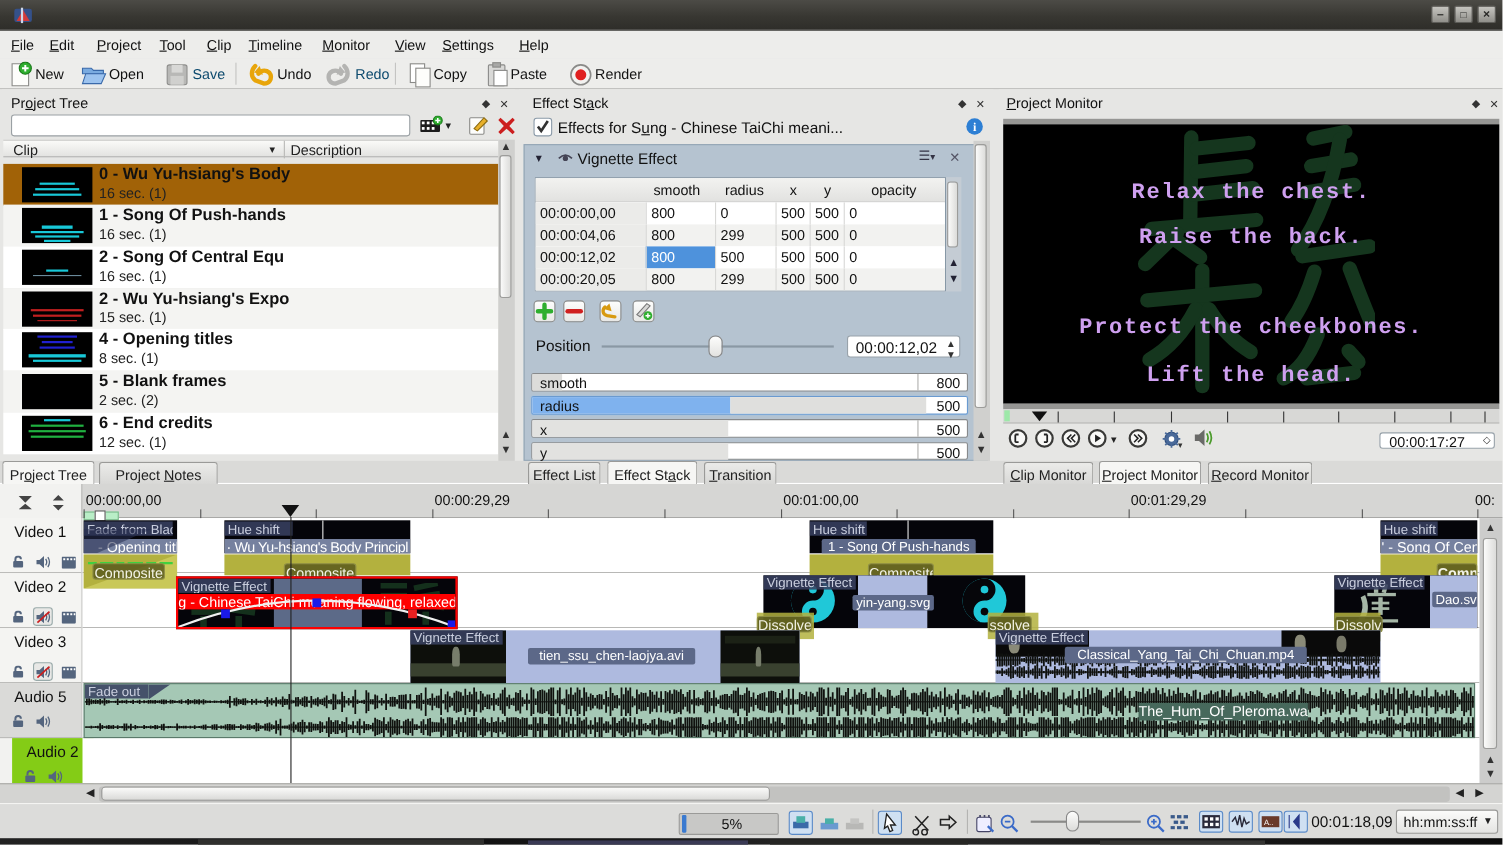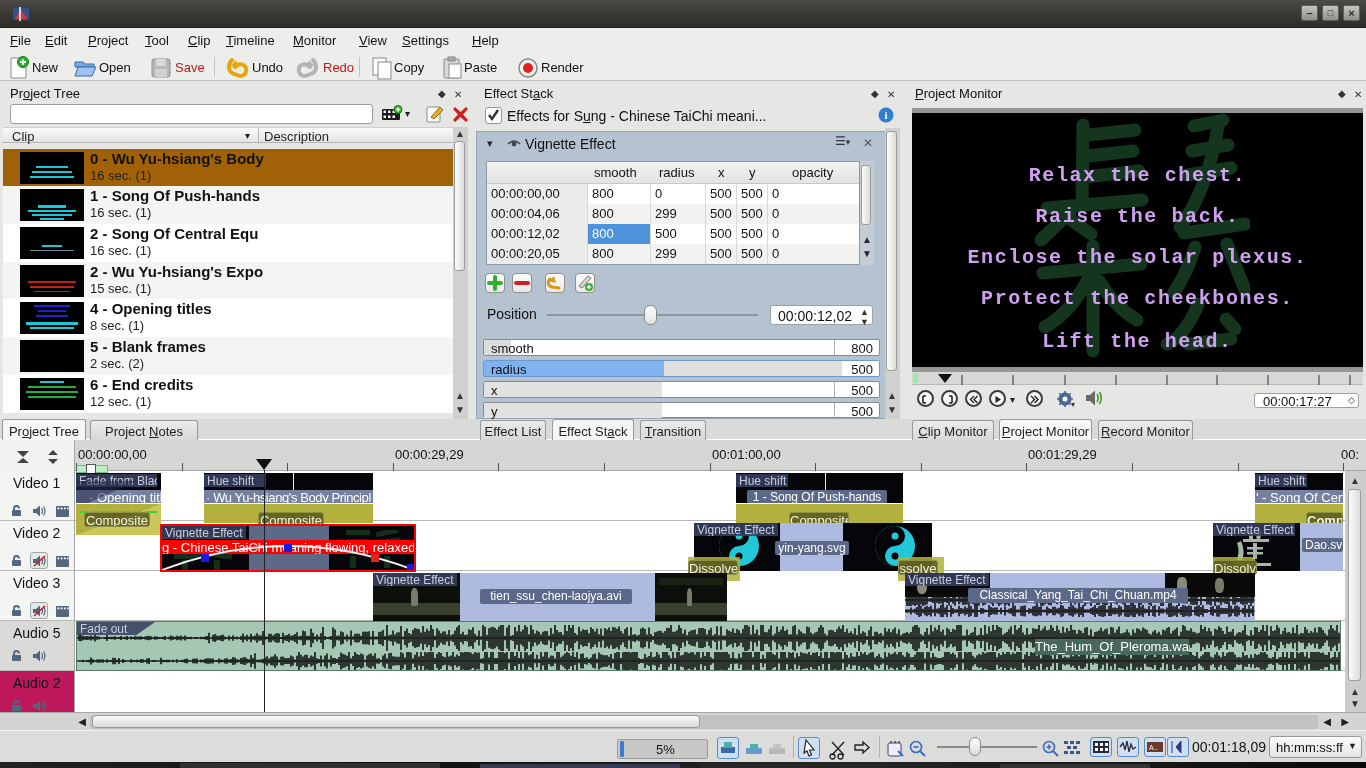--- a/index.html
+++ b/index.html
@@ -17,21 +17,21 @@
 
 
 #menubar { position:absolute; left:0; top:28px; width:1366px; height:25px; background:#ededeb; }
 #menubar span { position:absolute; top:5px; font-size:13px; color:#111; }
 #menubar u { text-decoration:underline; }
 
 
 #toolbar { position:absolute; left:0; top:53px; width:1366px; height:28px; background:#ededeb; border-bottom:1px solid #c2c2c0;}
 .tbi { position:absolute; top:3px; }
 .tbl { position:absolute; top:7px; font-size:13px; color:#111; }
-.tbl.dis { color:#b91c1c; }
+.tbl.dis { color:#0c4a6e; }
 .tsep { position:absolute; top:4px; width:1px; height:20px; background:#c4c4c2; }
 
 
 .panel { position:absolute; top:81px; height:338px; background:#e6e6e4; }
 .phead { position:absolute; top:5px; font-size:13px; color:#111; }
 .pico  { position:absolute; top:8px; font-size:10px; color:#333; }
 
 
 #searchbox { position:absolute; left:8px; top:23px; width:363px; height:20px; background:#fff; border:1px solid #9aa0a4; border-radius:3px; }
 #colhead { position:absolute; left:1px; top:46px; width:450px; height:16px;
@@ -418,21 +418,20 @@
             <path d="M109 168 Q125 194 147 207"></path>
             <path d="M205 134 Q196 163 184 179"></path>
             <path d="M237 131 Q248 160 256 179"></path>
             <path d="M208 191 Q196 222 177 231"></path>
             <path d="M198 231 L241 226"></path>
             <path d="M236 206 L245 216"></path>
           </g>
         </svg>
     <div class="mline" style="top:51px">Relax the chest.</div>
     <div class="mline" style="top:92px">Raise the back.</div>
-    <div class="mline" style="top:133px">Enclose the solar plexus.</div>
     <div class="mline" style="top:217px">Lift the head.</div>
     <div class="mline" style="top:174px">Protect the cheekbones.</div>
   </div>
   <div class="abs" style="left:4px;top:286px;width:451px;height:5px;background:#969694"></div>
   <div class="abs" id="mruler" style="left:4px;top:291px;width:451px;height:13px;background:#d8d8d6;border-bottom:1px solid #b8b8b6">
   <div class="abs" style="left:1px;top:1px;width:5px;height:10px;background:#9de8a8"></div>
   <svg width="451" height="13">
           <g stroke="#333">
             <path d="M50 2 v10 M101 2 v10 M153 2 v10 M204 2 v10 M255 2 v10 M305 2 v10 M356 2 v10 M407 2 v10 M438 2 v10"></path>
           </g>
@@ -561,21 +560,21 @@
           <div class="trkname" style="top:4px">Audio 5</div>
           <svg class="abs" style="left:11px;top:29px" width="12" height="12" viewBox="0 0 12 12">
             <rect x="1" y="5" width="9" height="6" rx="1" fill="#54657e"></rect>
             <path d="M3 5 V3.5 A2.5 2.5 0 0 1 8 3.5" fill="none" stroke="#54657e" stroke-width="1.8"></path>
           </svg>
           <svg class="abs" style="left:33px;top:29px" width="13" height="12" viewBox="0 0 13 12">
             <path d="M0 4 h3 l4 -3.5 v11 L3 8 H0 z" fill="#54657e"></path>
             <path d="M8.5 3 Q10.5 6 8.5 9 M10.5 1.5 Q13.5 6 10.5 10.5" fill="none" stroke="#54657e" stroke-width="1.2"></path>
           </svg>
         </div>
-        <div class="abs" style="left:0;top:231px;width:74px;height:50px;background:#be185d;border-bottom:7px solid #d946ef">
+        <div class="abs" style="left:11px;top:231px;width:74px;height:50px;background:#84cc16;border-bottom:7px solid #d946ef">
           <div class="trkname" style="top:4px">Audio 2</div>
           <svg class="abs" style="left:11px;top:29px" width="12" height="12" viewBox="0 0 12 12">
             <rect x="1" y="5" width="9" height="6" rx="1" fill="#54657e"></rect>
             <path d="M3 5 V3.5 A2.5 2.5 0 0 1 8 3.5" fill="none" stroke="#54657e" stroke-width="1.8"></path>
           </svg>
           <svg class="abs" style="left:33px;top:29px" width="13" height="12" viewBox="0 0 13 12">
             <path d="M0 4 h3 l4 -3.5 v11 L3 8 H0 z" fill="#54657e"></path>
             <path d="M8.5 3 Q10.5 6 8.5 9 M10.5 1.5 Q13.5 6 10.5 10.5" fill="none" stroke="#54657e" stroke-width="1.2"></path>
           </svg>
         </div>

